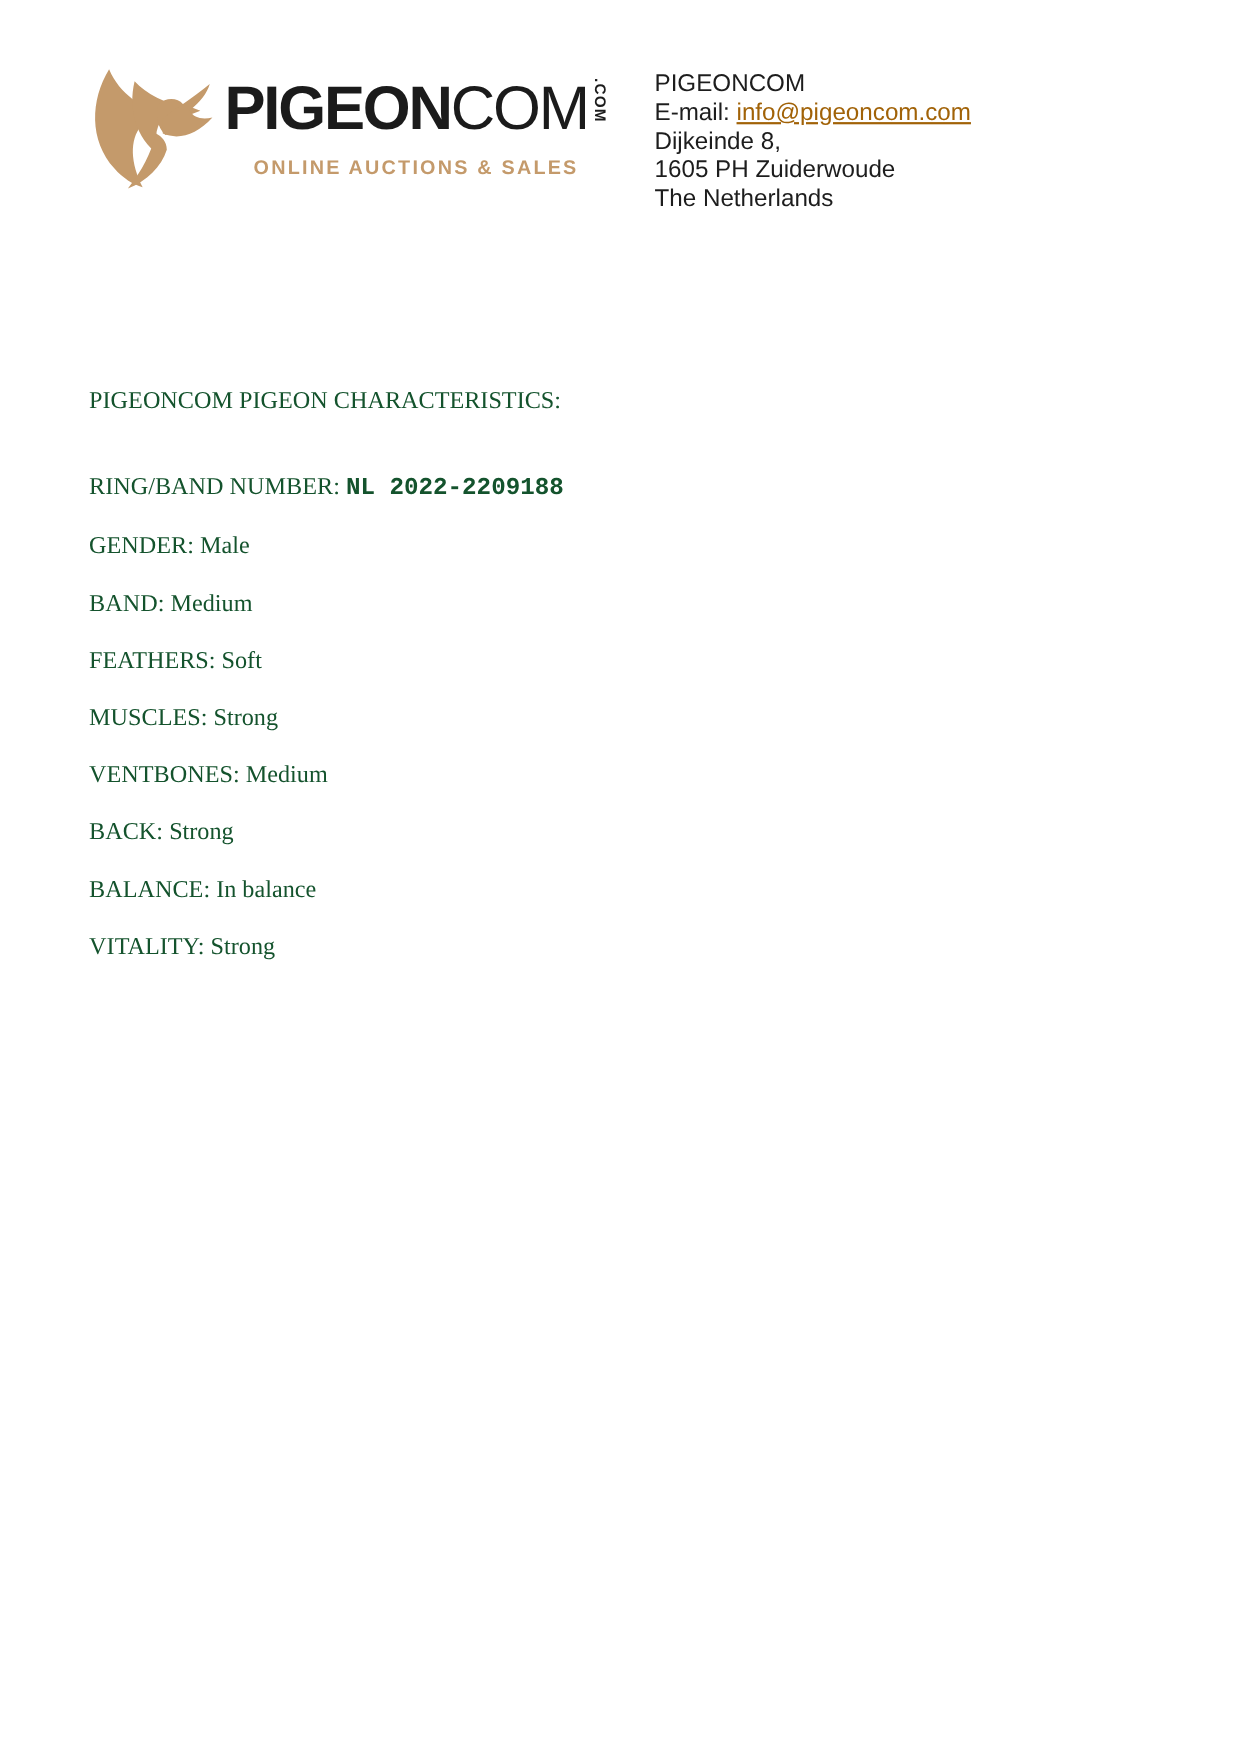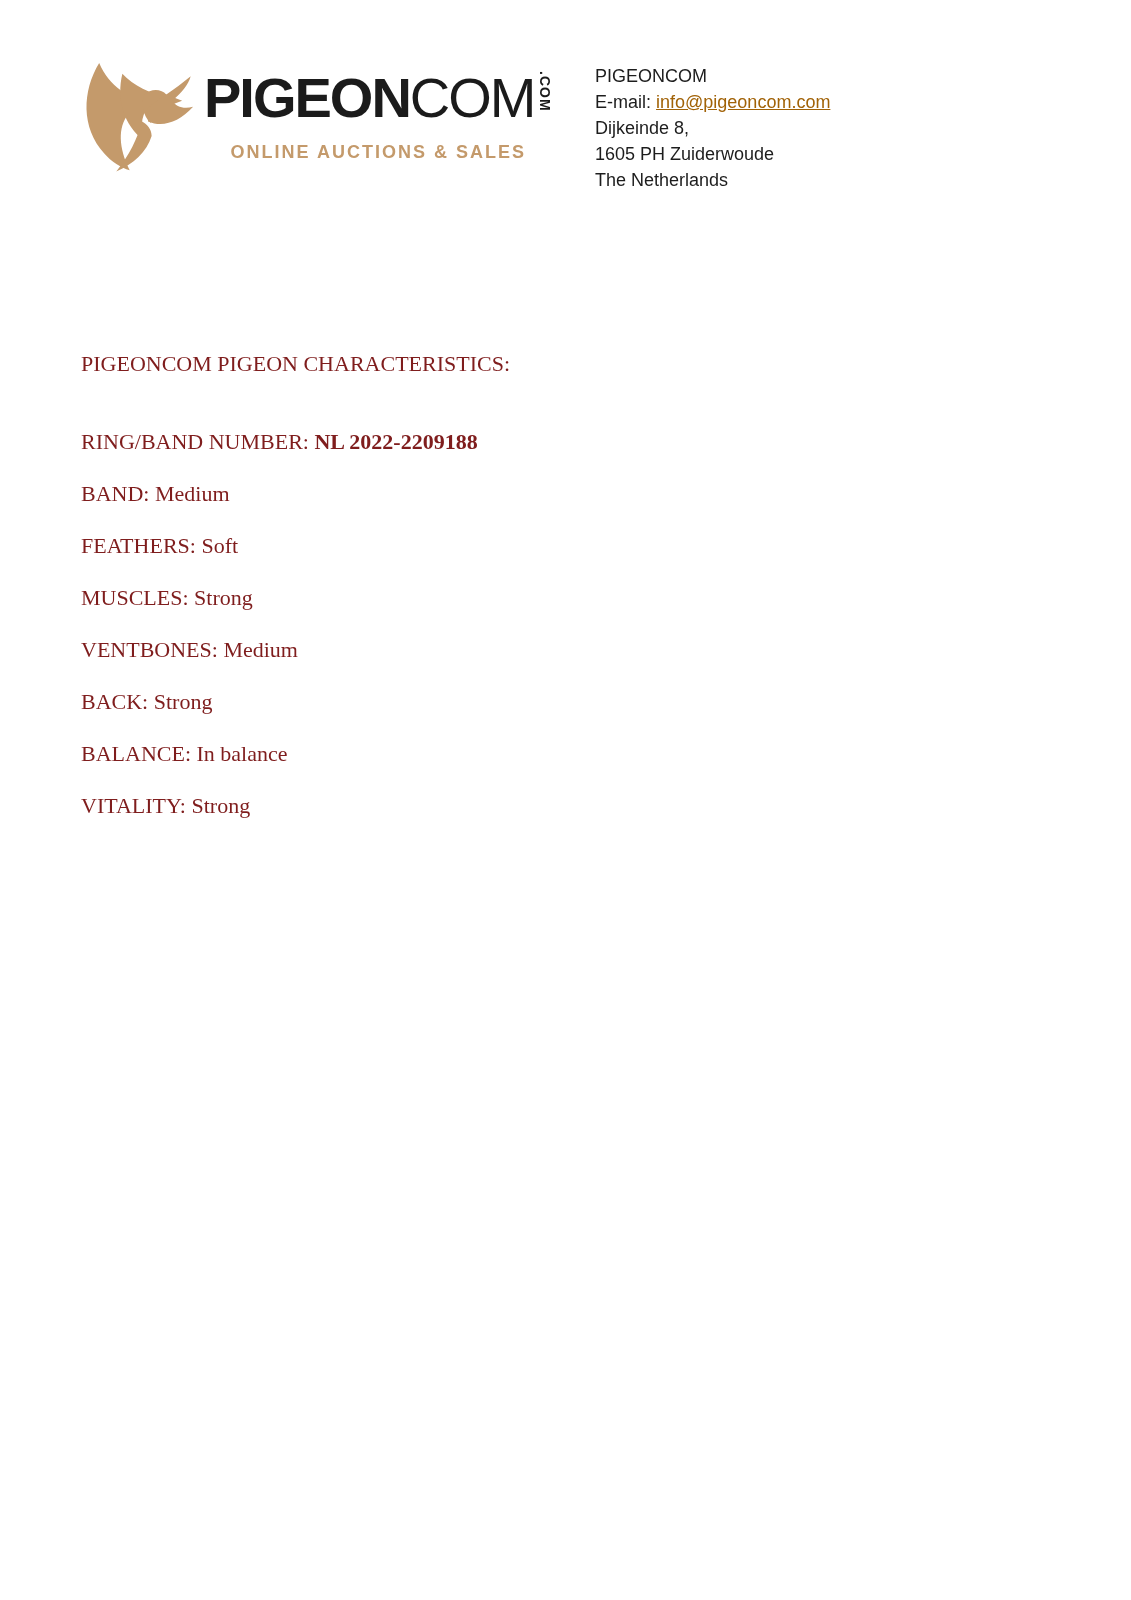--- a/index.html
+++ b/index.html
@@ -32,37 +32,37 @@
   }
   .logo-tagline {
     text-align:center; font-weight:bold;
     font-size:18px; letter-spacing:2px;
     color:#c59e6a; margin-top:15px;
   }
 
   
   .contact {
     position:absolute; left:595px; top:63px;
-    font-size:18px; line-height:26px; color:#1d1d1d;
+    font-size:22px; line-height:26px; color:#1d1d1d;
   }
   .contact-line { white-space:nowrap; }
   .email-link { color:#2222cc; text-decoration:underline; }
 
   
   .doc {
     position:absolute; left:81px; top:352px;
     font-family:"Liberation Serif", serif;
-    font-size:22px; color:#7f1d1d;
+    font-size:22px; color:#14532d;
   }
   .doc-heading {
     font-weight:400; font-size:22px; line-height:24px;
     margin-bottom:54px;
   }
   .field-row { line-height:24px; margin-bottom:28px; white-space:nowrap; }
-  .field-value.bold { font-weight:bold; }
+  .field-value.bold { font-weight:bold;font-family:Liberation Mono, monospace; }
 </style>
 </head>
 <body>
 
 <div class="page">
 
   <div class="logo">
     <svg class="logo-bird" viewBox="0 0 100 100" xmlns="http://www.w3.org/2000/svg" aria-hidden="true">
       <g fill="#c49a6b">
 
@@ -99,20 +99,24 @@
   </div>
 
   <div class="doc">
     <div class="doc-heading">PIGEONCOM PIGEON CHARACTERISTICS:</div>
     <div id="fields-list">
   <div class="field-row">
     <span class="field-label">RING/BAND NUMBER:</span>
     <span class="field-value bold"> NL 2022-2209188</span>
   </div>
 
+  <div class="field-row">
+    <span class="field-label">GENDER:</span>
+    <span class="field-value"> Male</span>
+  </div>
 
   <div class="field-row">
     <span class="field-label">BAND:</span>
     <span class="field-value"> Medium</span>
   </div>
 
   <div class="field-row">
     <span class="field-label">FEATHERS:</span>
     <span class="field-value"> Soft</span>
   </div>

